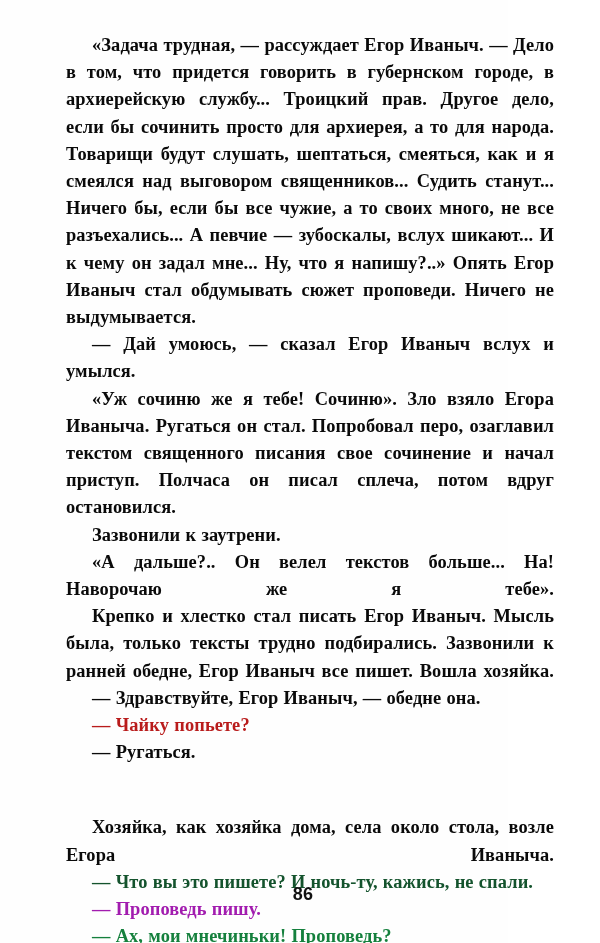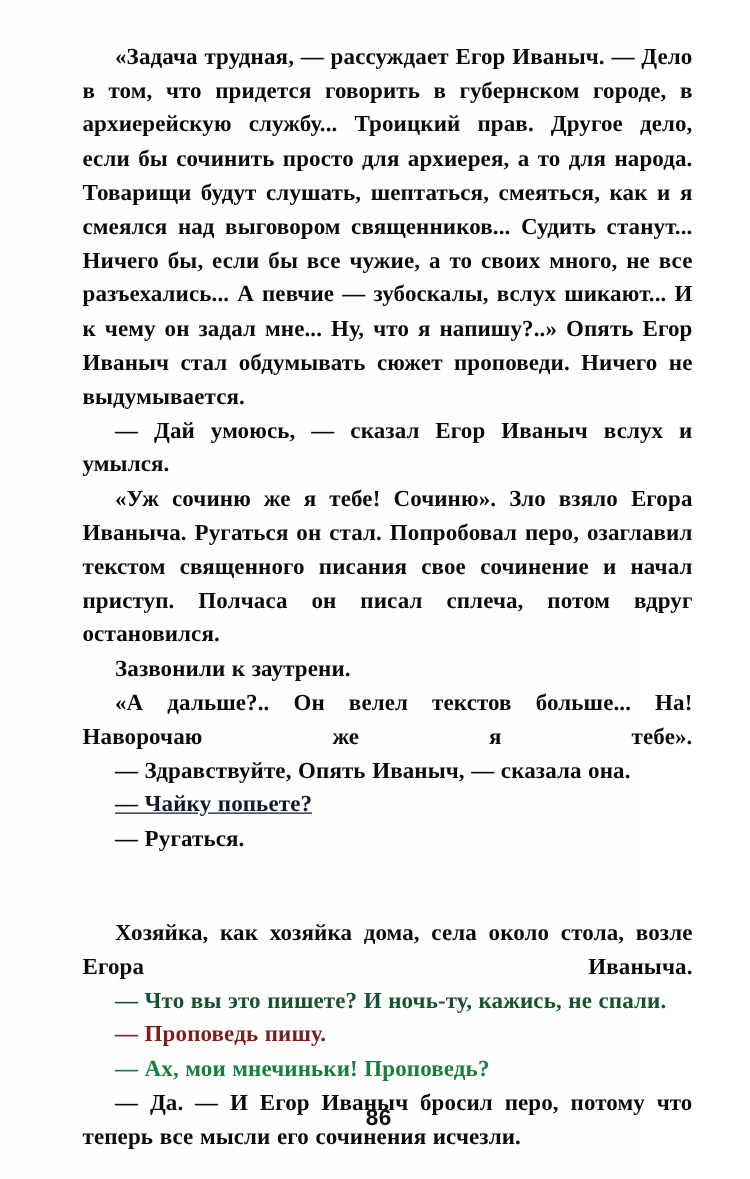--- a/index.html
+++ b/index.html
@@ -85,33 +85,34 @@
     <p class="para justify-all" style="color: rgb(10, 10, 10);">«Задача трудная, — рассуждает Егор Иваныч. — Дело в том, что придется говорить в губернском городе, в архиерейскую службу... Троицкий прав. Другое дело, если бы сочинить просто для архиерея, а то для народа. Товарищи будут слушать, шептаться, смеяться, как и я смеялся над выговором священников... Судить станут... Ничего бы, если бы все чужие, а то своих много, не все разъехались... А певчие — зубоскалы, вслух шикают... И к чему он задал мне... Ну, что я напишу?..» Опять Егор Иваныч стал обдумывать сюжет проповеди. Ничего не выдумывается.</p>
 
     <p class="para dialogue-wrap" style="color: rgb(10, 10, 10);">— Дай умоюсь, — сказал Егор Иваныч вслух и умылся.</p>
 
     <p class="para justify-all" style="color: rgb(10, 10, 10);">«Уж сочиню же я тебе! Сочиню». Зло взяло Егора Иваныча. Ругаться он стал. Попробовал перо, озаглавил текстом священного писания свое сочинение и начал приступ. Полчаса он писал сплеча, потом вдруг остановился.</p>
 
     <p class="para dialogue" style="color: rgb(10, 10, 10);">Зазвонили к заутрени.</p>
 
     <p class="para justify-all" style="color: rgb(10, 10, 10);">«А дальше?.. Он велел текстов больше... На! Наворочаю же я тебе».</p>
 
+    <p class="para justify-all" style="color: rgb(10, 10, 10);">Крепко и хлестко стал писать Егор Иваныч. Мысль была, только тексты трудно подбирались. Зазвонили к ранней обедне, Егор Иваныч все пишет. Вошла хозяйка.</p>
 
-    <p class="para dialogue" style="color: rgb(10, 10, 10);">— Здравствуйте, Опять Иваныч, — сказала она.</p>
+    <p class="para dialogue" style="color: rgb(10, 10, 10);">— Здравствуйте, Егор Иваныч, — обедне она.</p>
 
 
-    <p class="para dialogue" style="color: #0f172a; text-decoration: underline;">— Чайку попьете?</p>
+    <p class="para dialogue" style="color: #b91c1c;">— Чайку попьете?</p>
 
     <p class="para dialogue" style="color: rgb(10, 10, 10);">— Ругаться.</p>
 
     <p class="para justify-all" style="color: rgb(10, 10, 10); margin-top: 48px;">Хозяйка, как хозяйка дома, села около стола, возле Егора Иваныча.</p>
 
     <p class="para dialogue" style="color: #14532d;">— Что вы это пишете? И ночь-ту, кажись, не спали.</p>
 
-    <p class="para dialogue" style="color: #7f1d1d;">— Проповедь пишу.</p>
+    <p class="para dialogue" style="color: #a21caf;">— Проповедь пишу.</p>
 
     <p class="para dialogue" style="color: #15803d;">— Ах, мои мнечиньки! Проповедь?</p>
 
     <p class="para dialogue-wrap" style="color: rgb(10, 10, 10);">— Да. — И Егор Иваныч бросил перо, потому что теперь все мысли его сочинения исчезли.</p>
 
   </div>
 
   <div id="page-number">86</div>
 
 </div>

